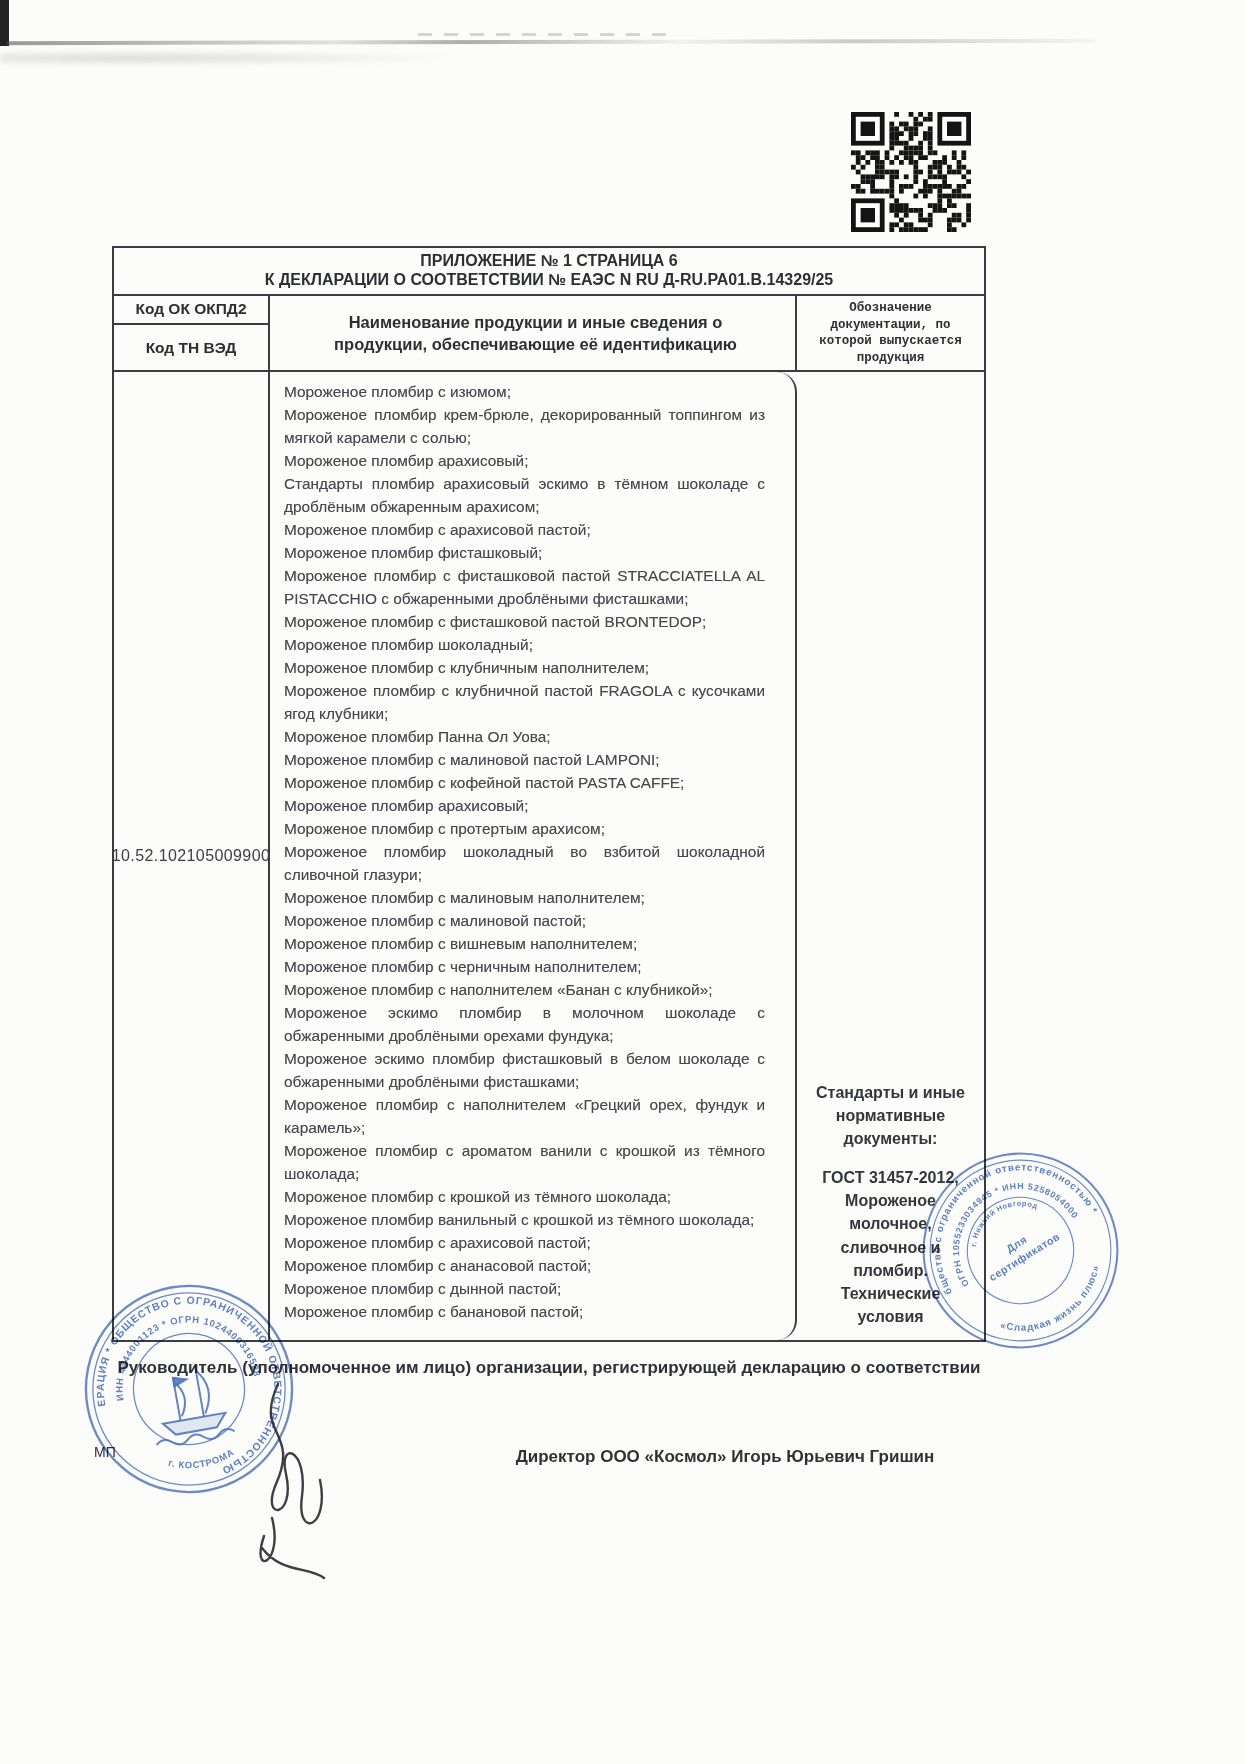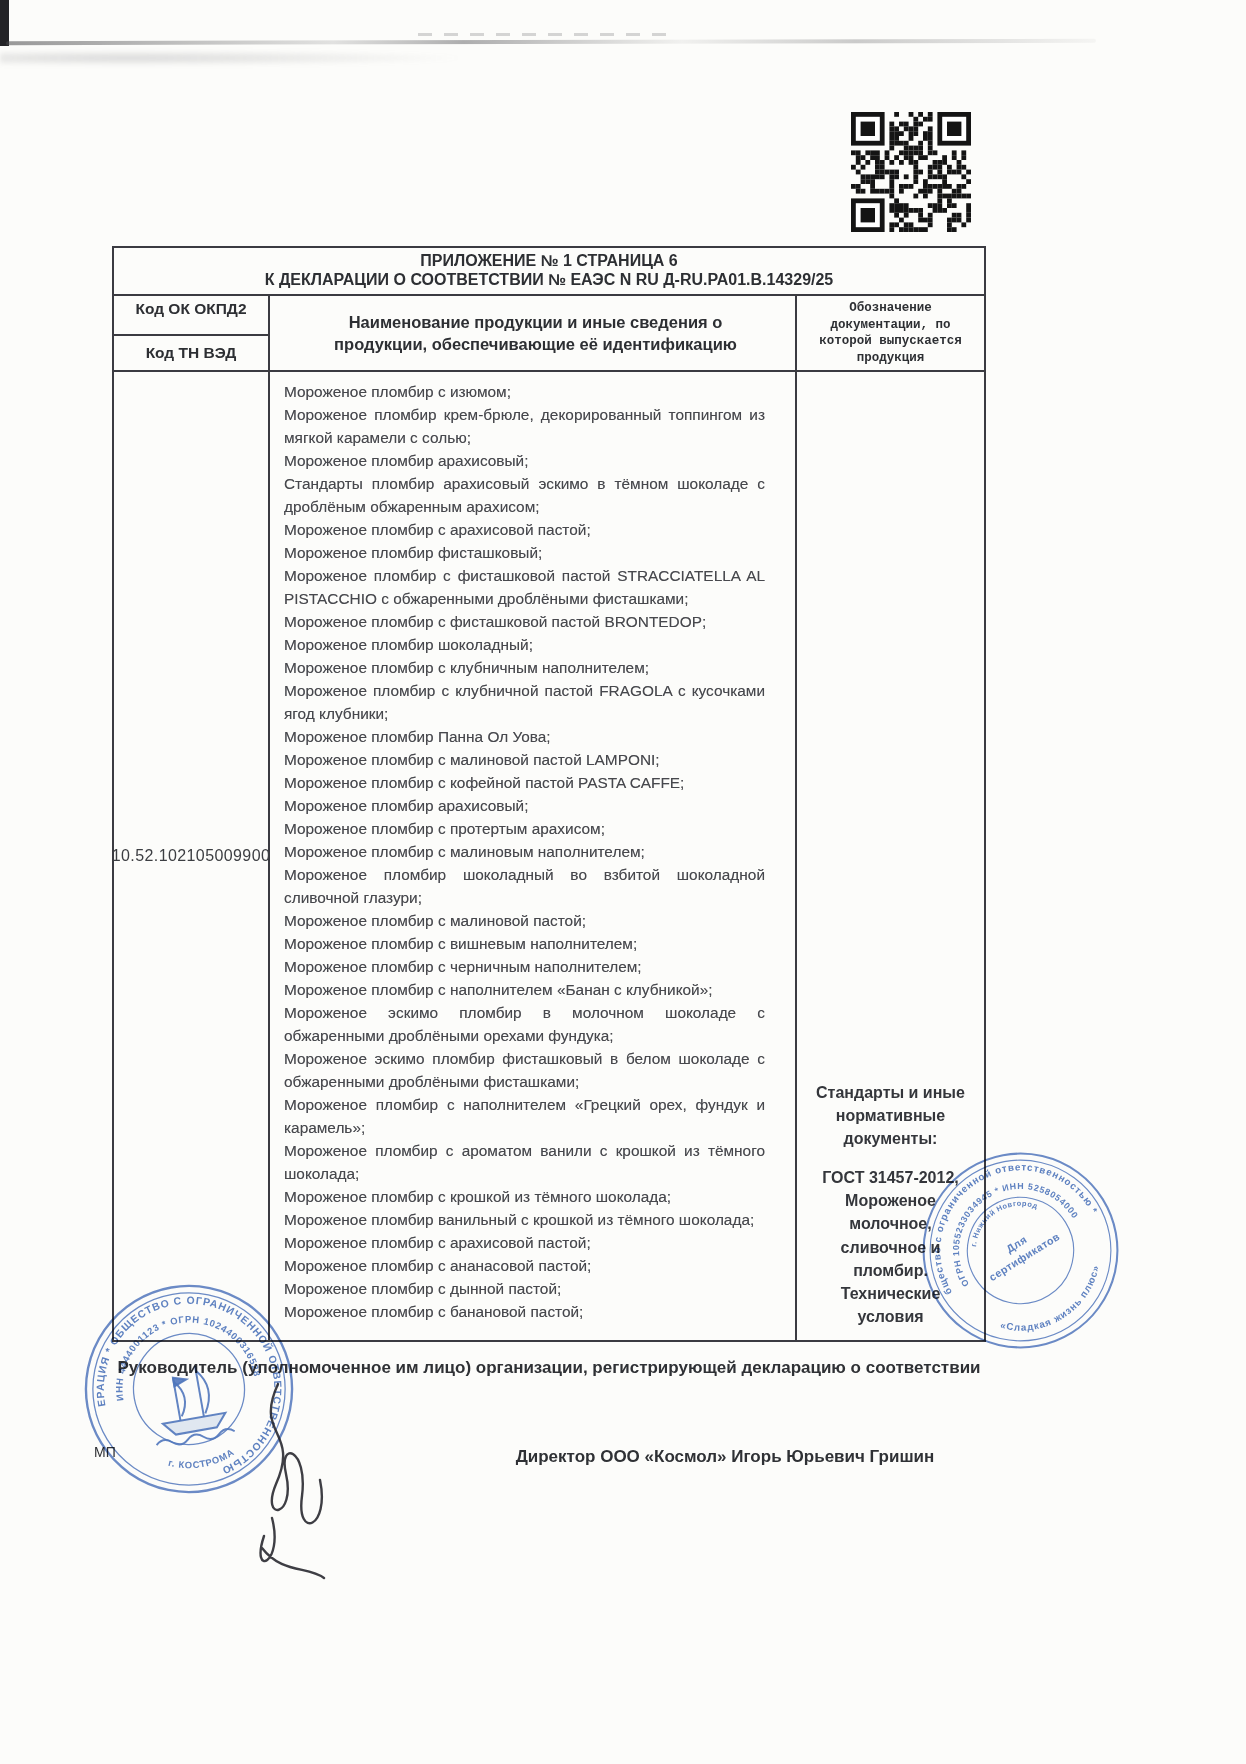--- a/index.html
+++ b/index.html
@@ -33,39 +33,39 @@
   .doc-table { position:absolute; left:112px; top:246px; width:874px; border:2px solid #3b3b41; }
   .title-row {
     border-bottom:2px solid #3b3b41; text-align:center; padding:3px 16px 5px;
     font-weight:bold; font-size:16px; line-height:1.2; color:#2d2f33;
   }
   .header-row { display:grid; grid-template-columns:156px 527px 1fr; border-bottom:2px solid #3b3b41; }
   .body-row   { display:grid; grid-template-columns:156px 527px 1fr; min-height:968px; }
   .b-r { border-right:2px solid #3b3b41; }
   .col1-header { display:flex; flex-direction:column; }
   .sub-top {
-    padding:4px 4px 16px; text-align:center; font-weight:bold; font-size:15.5px;
+    padding:4px 4px 5px; text-align:center; font-weight:bold; font-size:15.5px;
     color:#2d2f33; border-bottom:2px solid #3b3b41;
   }
   .sub-bottom {
     flex:1; display:flex; align-items:center; justify-content:center;
     font-weight:bold; font-size:15.5px; color:#2d2f33; padding:6px 4px;
   }
   .col2-header {
     display:flex; align-items:center; justify-content:center; text-align:center;
     font-weight:bold; font-size:16.5px; line-height:1.35; color:#2d2f33; padding:8px 26px;margin-left:6px;
   }
   .col3-header {
     display:flex; align-items:center; justify-content:center; text-align:center;
     font-weight:bold; font-size:12.5px; line-height:1.32; color:#2d2f33; padding:4px 12px;font-family:Liberation Mono, monospace;
   }
   .col1-body { display:flex; flex-direction:row; align-items:center; justify-content:center; }
   .code { font-size:16px; color:#3c3e42; letter-spacing:.4px; }
   .code-divider { width:102px; border-top:2px solid #3b3b41; margin:17px 0; }
-  .products { padding:8px 30px 10px 14px; }
+  .products { padding:8px 30px 10px 14px;border-radius:20px; }
   .product-item {
     font-size:15.4px; line-height:23px; text-align:justify; color:#47484d;
     text-shadow:0 0 .5px rgba(70,72,78,.45);
   }
   .col3-body { display:flex; align-items:flex-end; justify-content:center; padding:12px 10px; }
   .docs-inner { text-align:center; font-weight:bold; font-size:16px; line-height:1.45; color:#34363b; }
   .docs-line2 { margin-top:16px; }
   
   .footer-head {
     position:absolute; left:112px; top:1356px; width:874px; text-align:center;
@@ -366,22 +366,22 @@
           <div class="product-item">Мороженое пломбир с фисташковой пастой STRACCIATELLA AL PISTACCHIO с обжаренными дроблёными фисташками;</div>
           <div class="product-item">Мороженое пломбир с фисташковой пастой BRONTEDOP;</div>
           <div class="product-item">Мороженое пломбир шоколадный;</div>
           <div class="product-item">Мороженое пломбир с клубничным наполнителем;</div>
           <div class="product-item">Мороженое пломбир с клубничной пастой FRAGOLA с кусочками ягод клубники;</div>
           <div class="product-item">Мороженое пломбир Панна Ол Уова;</div>
           <div class="product-item">Мороженое пломбир с малиновой пастой LAMPONI;</div>
           <div class="product-item">Мороженое пломбир с кофейной пастой PASTA CAFFE;</div>
           <div class="product-item">Мороженое пломбир арахисовый;</div>
           <div class="product-item">Мороженое пломбир с протертым арахисом;</div>
+          <div class="product-item">Мороженое пломбир шоколадный во взбитой шоколадной сливочной глазури;</div>
           <div class="product-item">Мороженое пломбир с малиновым наполнителем;</div>
-          <div class="product-item">Мороженое пломбир шоколадный во взбитой шоколадной сливочной глазури;</div>
           <div class="product-item">Мороженое пломбир с малиновой пастой;</div>
           <div class="product-item">Мороженое пломбир с вишневым наполнителем;</div>
           <div class="product-item">Мороженое пломбир с черничным наполнителем;</div>
           <div class="product-item">Мороженое пломбир с наполнителем «Банан с клубникой»;</div>
           <div class="product-item">Мороженое эскимо пломбир в молочном шоколаде с обжаренными дроблёными орехами фундука;</div>
           <div class="product-item">Мороженое эскимо пломбир фисташковый в белом шоколаде с обжаренными дроблёными фисташками;</div>
           <div class="product-item">Мороженое пломбир с наполнителем «Грецкий орех, фундук и карамель»;</div>
           <div class="product-item">Мороженое пломбир с ароматом ванили с крошкой из тёмного шоколада;</div>
           <div class="product-item">Мороженое пломбир с крошкой из тёмного шоколада;</div>
           <div class="product-item">Мороженое пломбир ванильный с крошкой из тёмного шоколада;</div>

